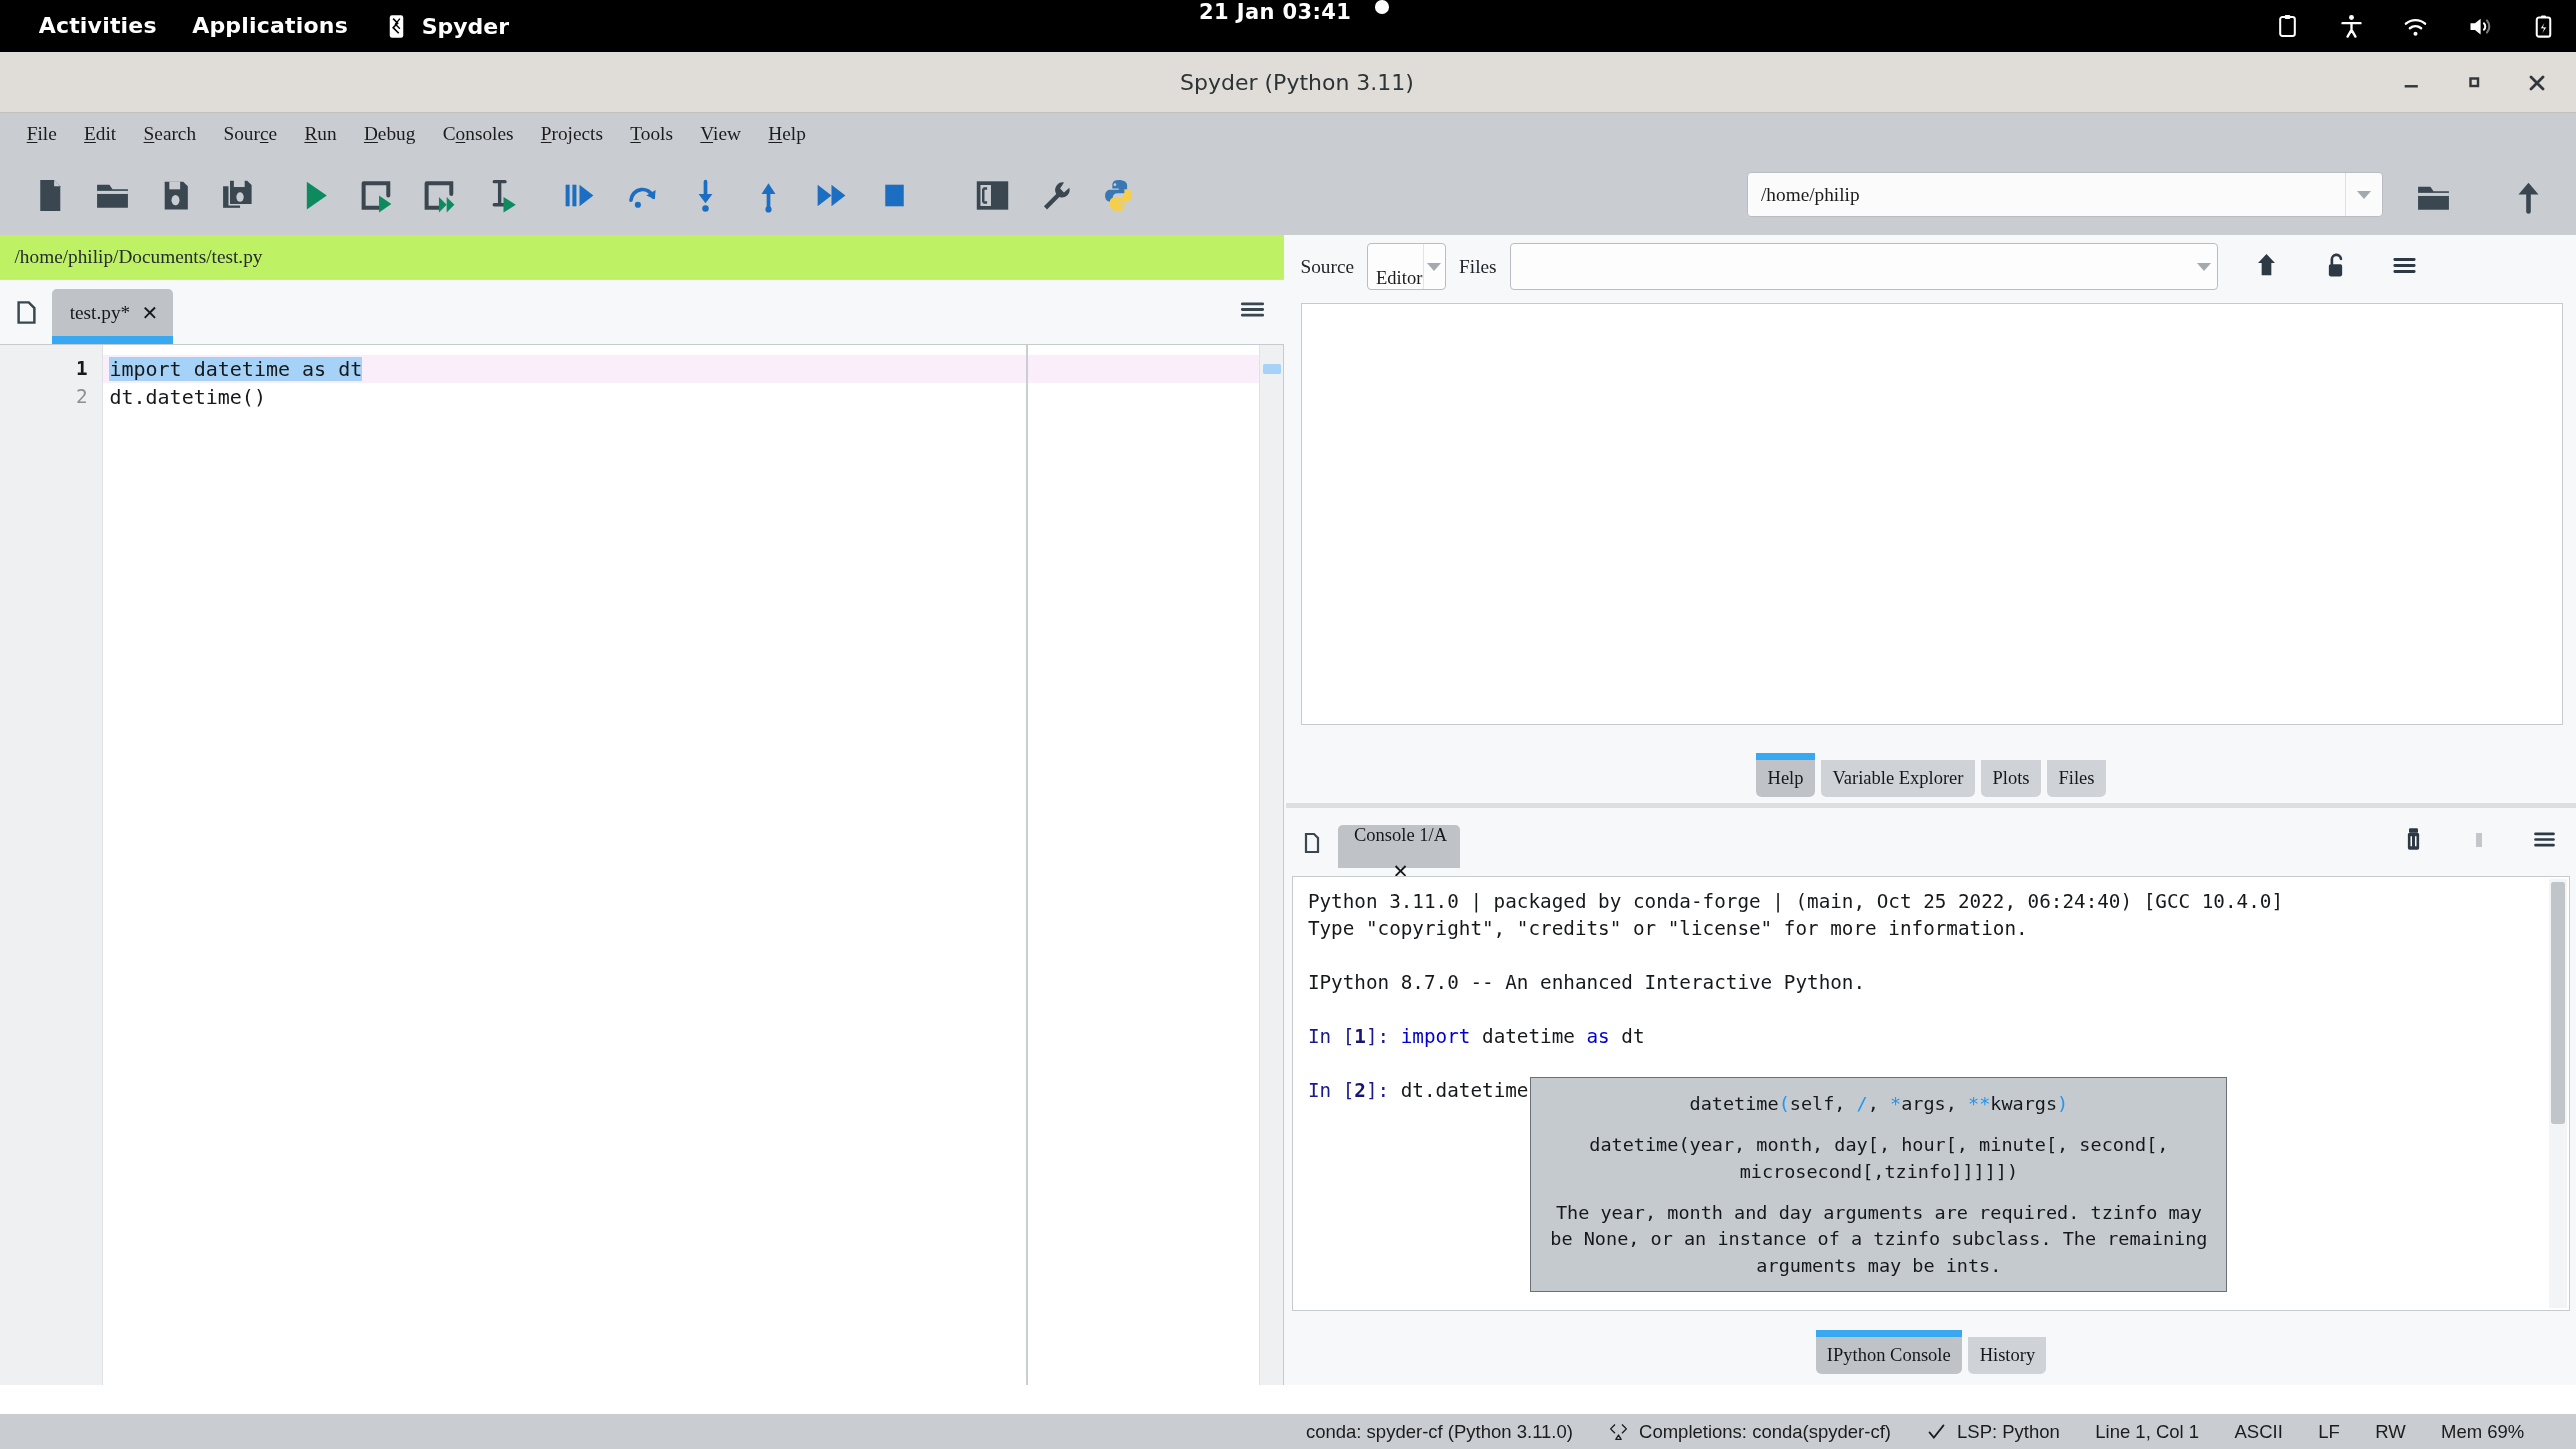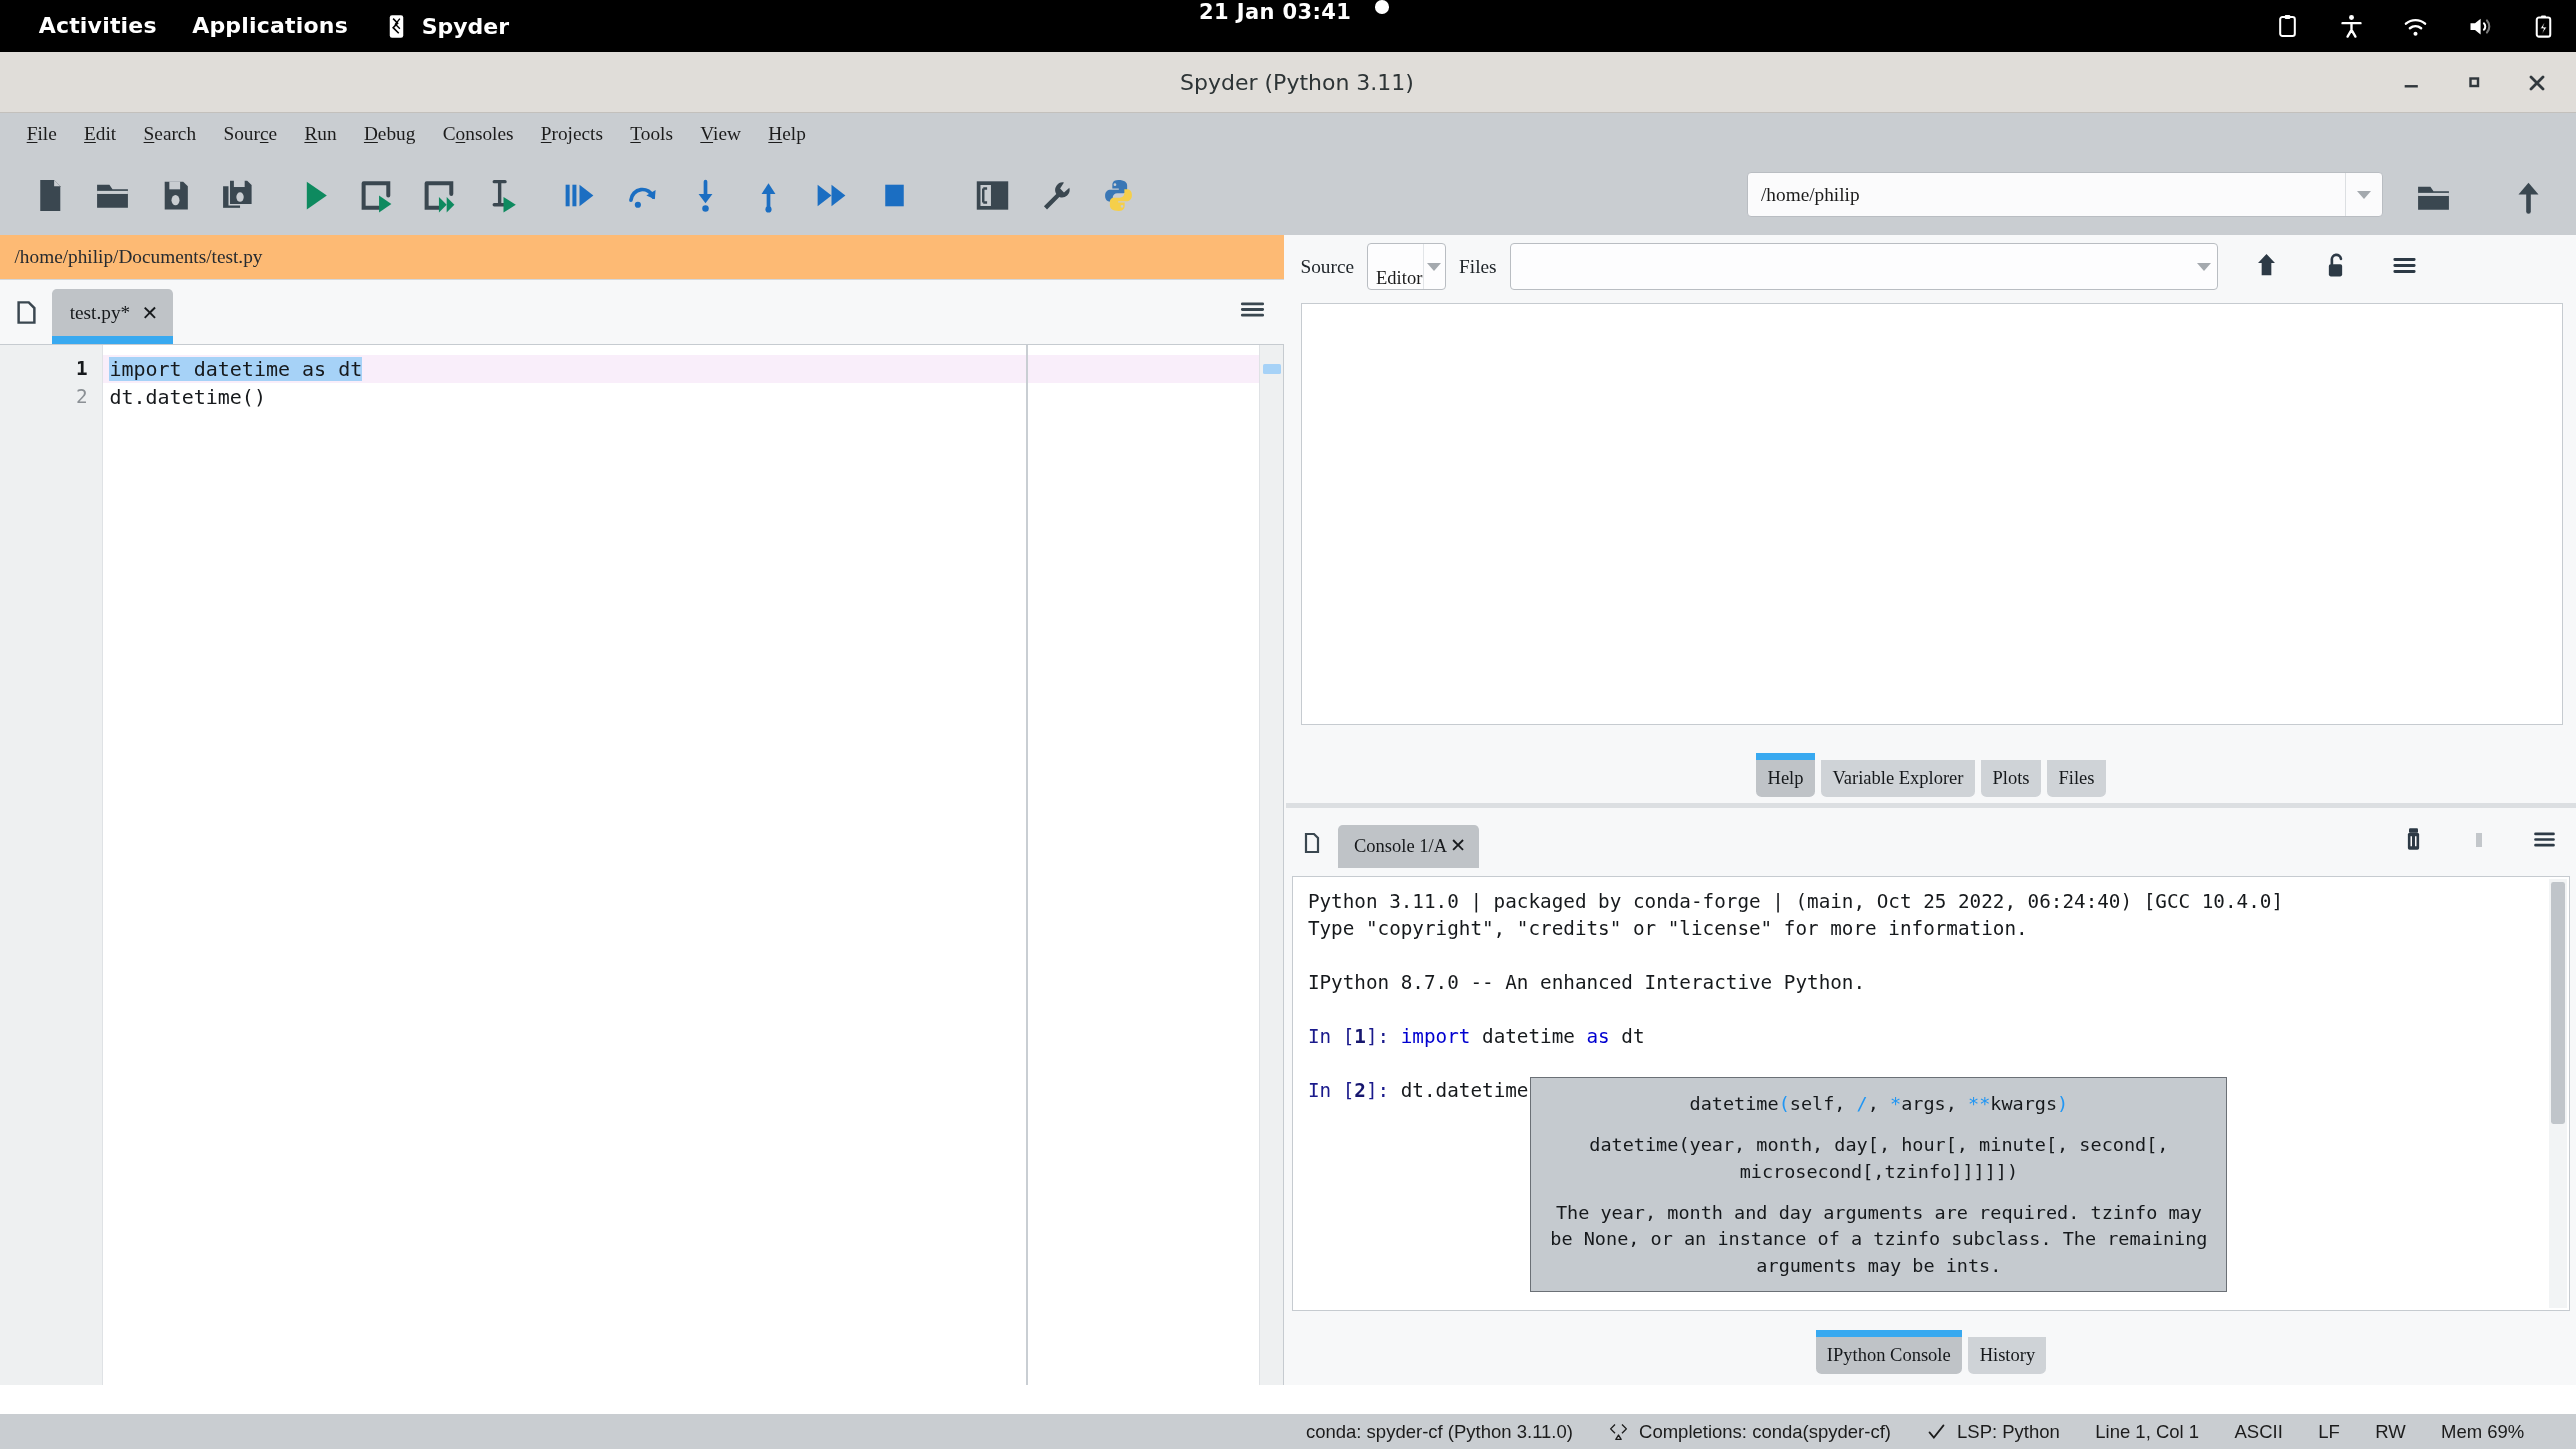--- a/index.html
+++ b/index.html
@@ -99,21 +99,21 @@
     background: #f7f8f9;
   }
 
   
   .editor-pane {
     position: absolute; left: 0; top: 0; width: 1284px; height: 1150px;
     background: #f7f8f9;
   }
   .editor-pathline {
     position: absolute; left: 0; top: 0; width: 1284px; height: 45px;
-    background: #fdba74; border-bottom: 0.8px solid #d3d7db;
+    background: #bef264; border-bottom: 0.8px solid #d3d7db;
     display: flex; align-items: center; padding-left: 14.5px;
   }
   .editor-pathline .p {
     font-size: 19.3px; color: #262b30; font-family: "Liberation Serif", serif;
   }
   .editor-tabbar {
     position: absolute; left: 0; top: 46px; width: 1284px; height: 63px;
     background: #f7f8f9; display: flex; align-items: flex-end;
   }
   .tabbar-icon {
@@ -224,22 +224,23 @@
   .console-pane {
     position: absolute; left: 0; top: 575px; width: 1290px; height: 575px;
     background: #f7f8f9;
   }
   .console-tabbar {
     position: absolute; left: 0; top: 0; width: 100%; height: 64px;
     display: flex; align-items: flex-end;
   }
   .con-tab {
     height: 43px; background: #bfc3c7; border-radius: 4.8px 4.8px 0 0;
-    display: flex; align-items: center; gap: 3px; padding: 0 13px 0 16px;
+    display: flex; align-items: center; gap: 16px; padding: 0 13px 0 16px;
     margin-bottom: 6.4px;
+    flex-direction: column;
   }
   .con-tab .tname { font-size: 18.5px; color: #16191c; font-family: "Liberation Serif", serif; }
   .con-tab .tclose { font-size: 19.3px; color: #16191c; line-height: 1; }
   .console-ctl {
     position: absolute; right: 17.7px; top: 16px; display: flex; align-items: center; gap: 40px;
   }
   .console-body {
     position: absolute; left: 6.4px; top: 66px; right: 6.4px; height: 435px;
     background: #ffffff; border: 0.8px solid #c6cbd0; overflow: hidden;
   }

